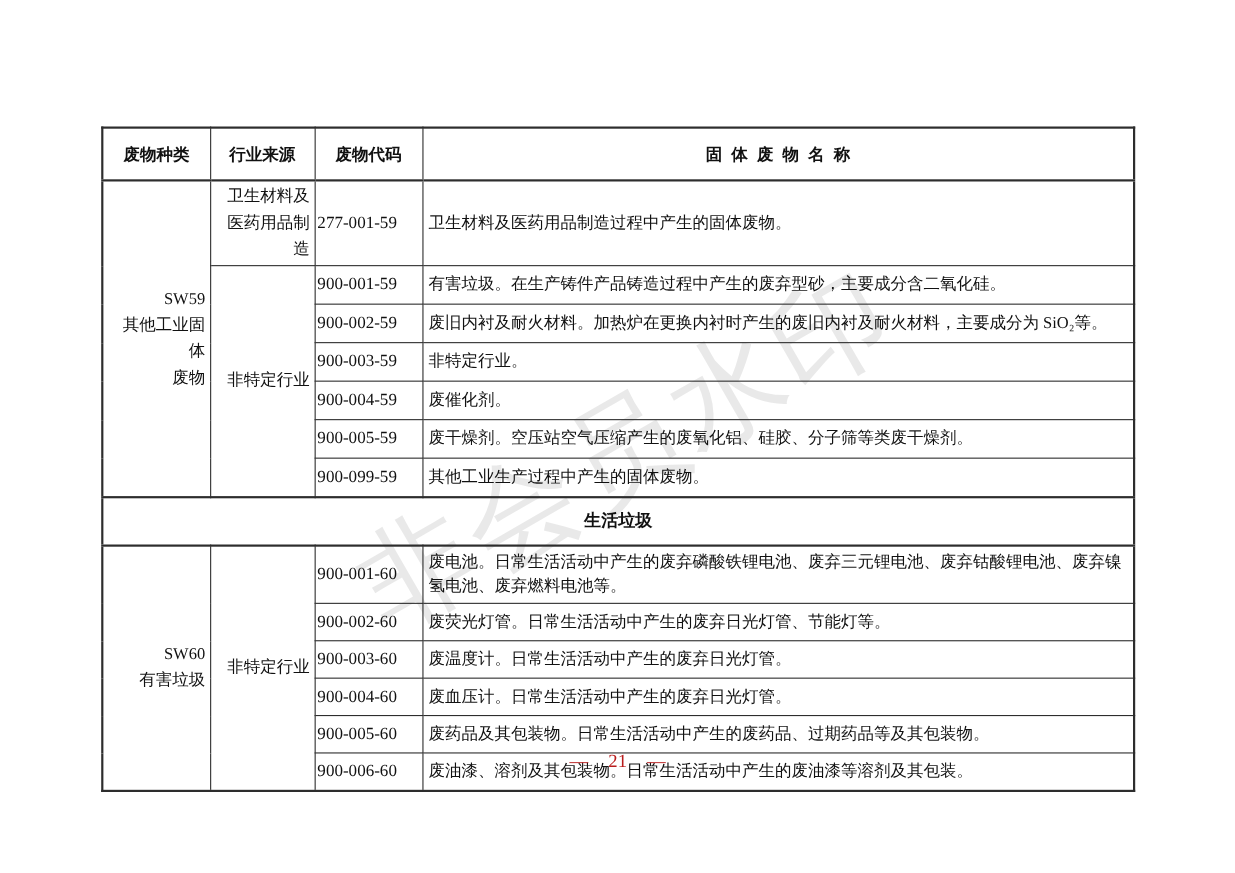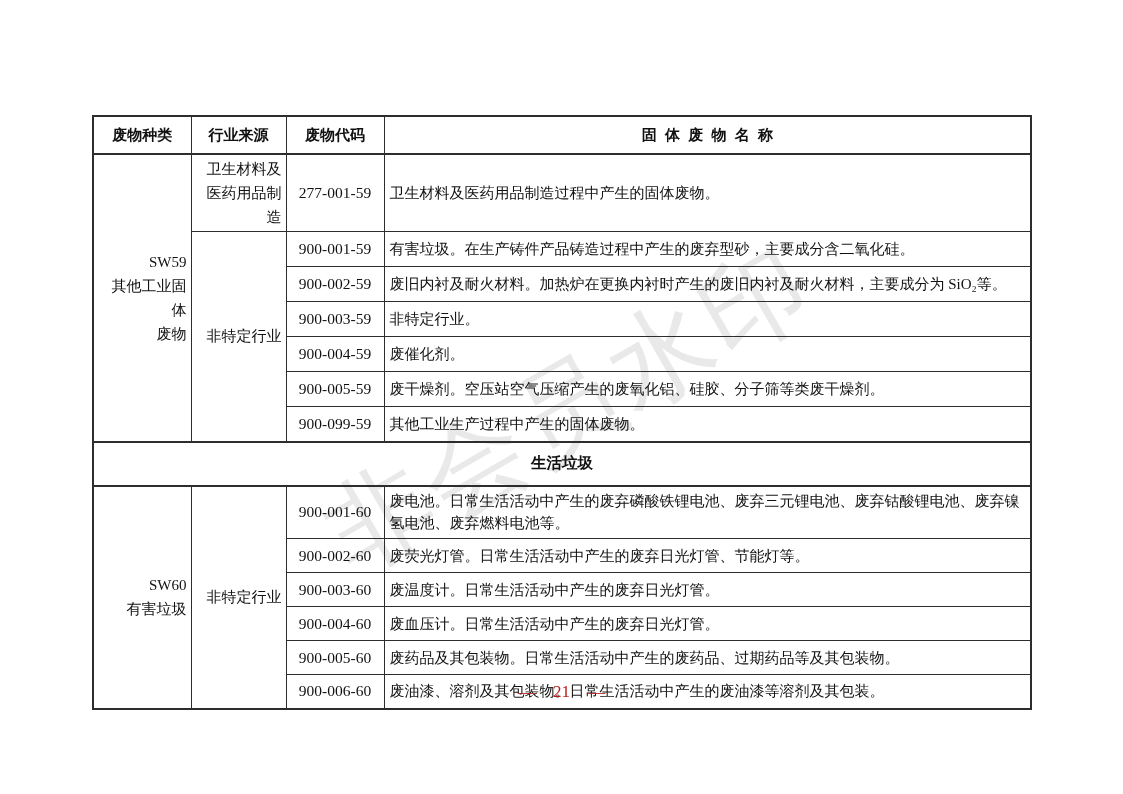--- a/index.html
+++ b/index.html
@@ -42,33 +42,33 @@
     font-size: 15px;
   }
   .waste-table th, .waste-table td {
     border: 1px solid #2d2d2d;
     background: transparent;
     vertical-align: middle;
   }
   .waste-table th {
     font-weight: bold;
     text-align: center;
-    height: 38px;
+    height: 48px;
     font-size: 15px;
     border-bottom: 2px solid #2d2d2d;
   }
   th.h-name { letter-spacing: 0.55em; text-indent: 0.55em; }
   .c-cat, .c-src {
     text-align: right;
     white-space: pre-line;
     line-height: 24px;
     padding: 2px 4px;
   }
   .c-code {
-    text-align: center;
+    text-align: left;
     font-size: 15.5px;
     padding: 2px 2px;
   }
   .c-name {
     text-align: left;
     padding: 3px 6px 3px 5px;
     line-height: 22px;
   }
   tr.h-lg  { height: 53px; }
   tr.h-md  { height: 35px; }

